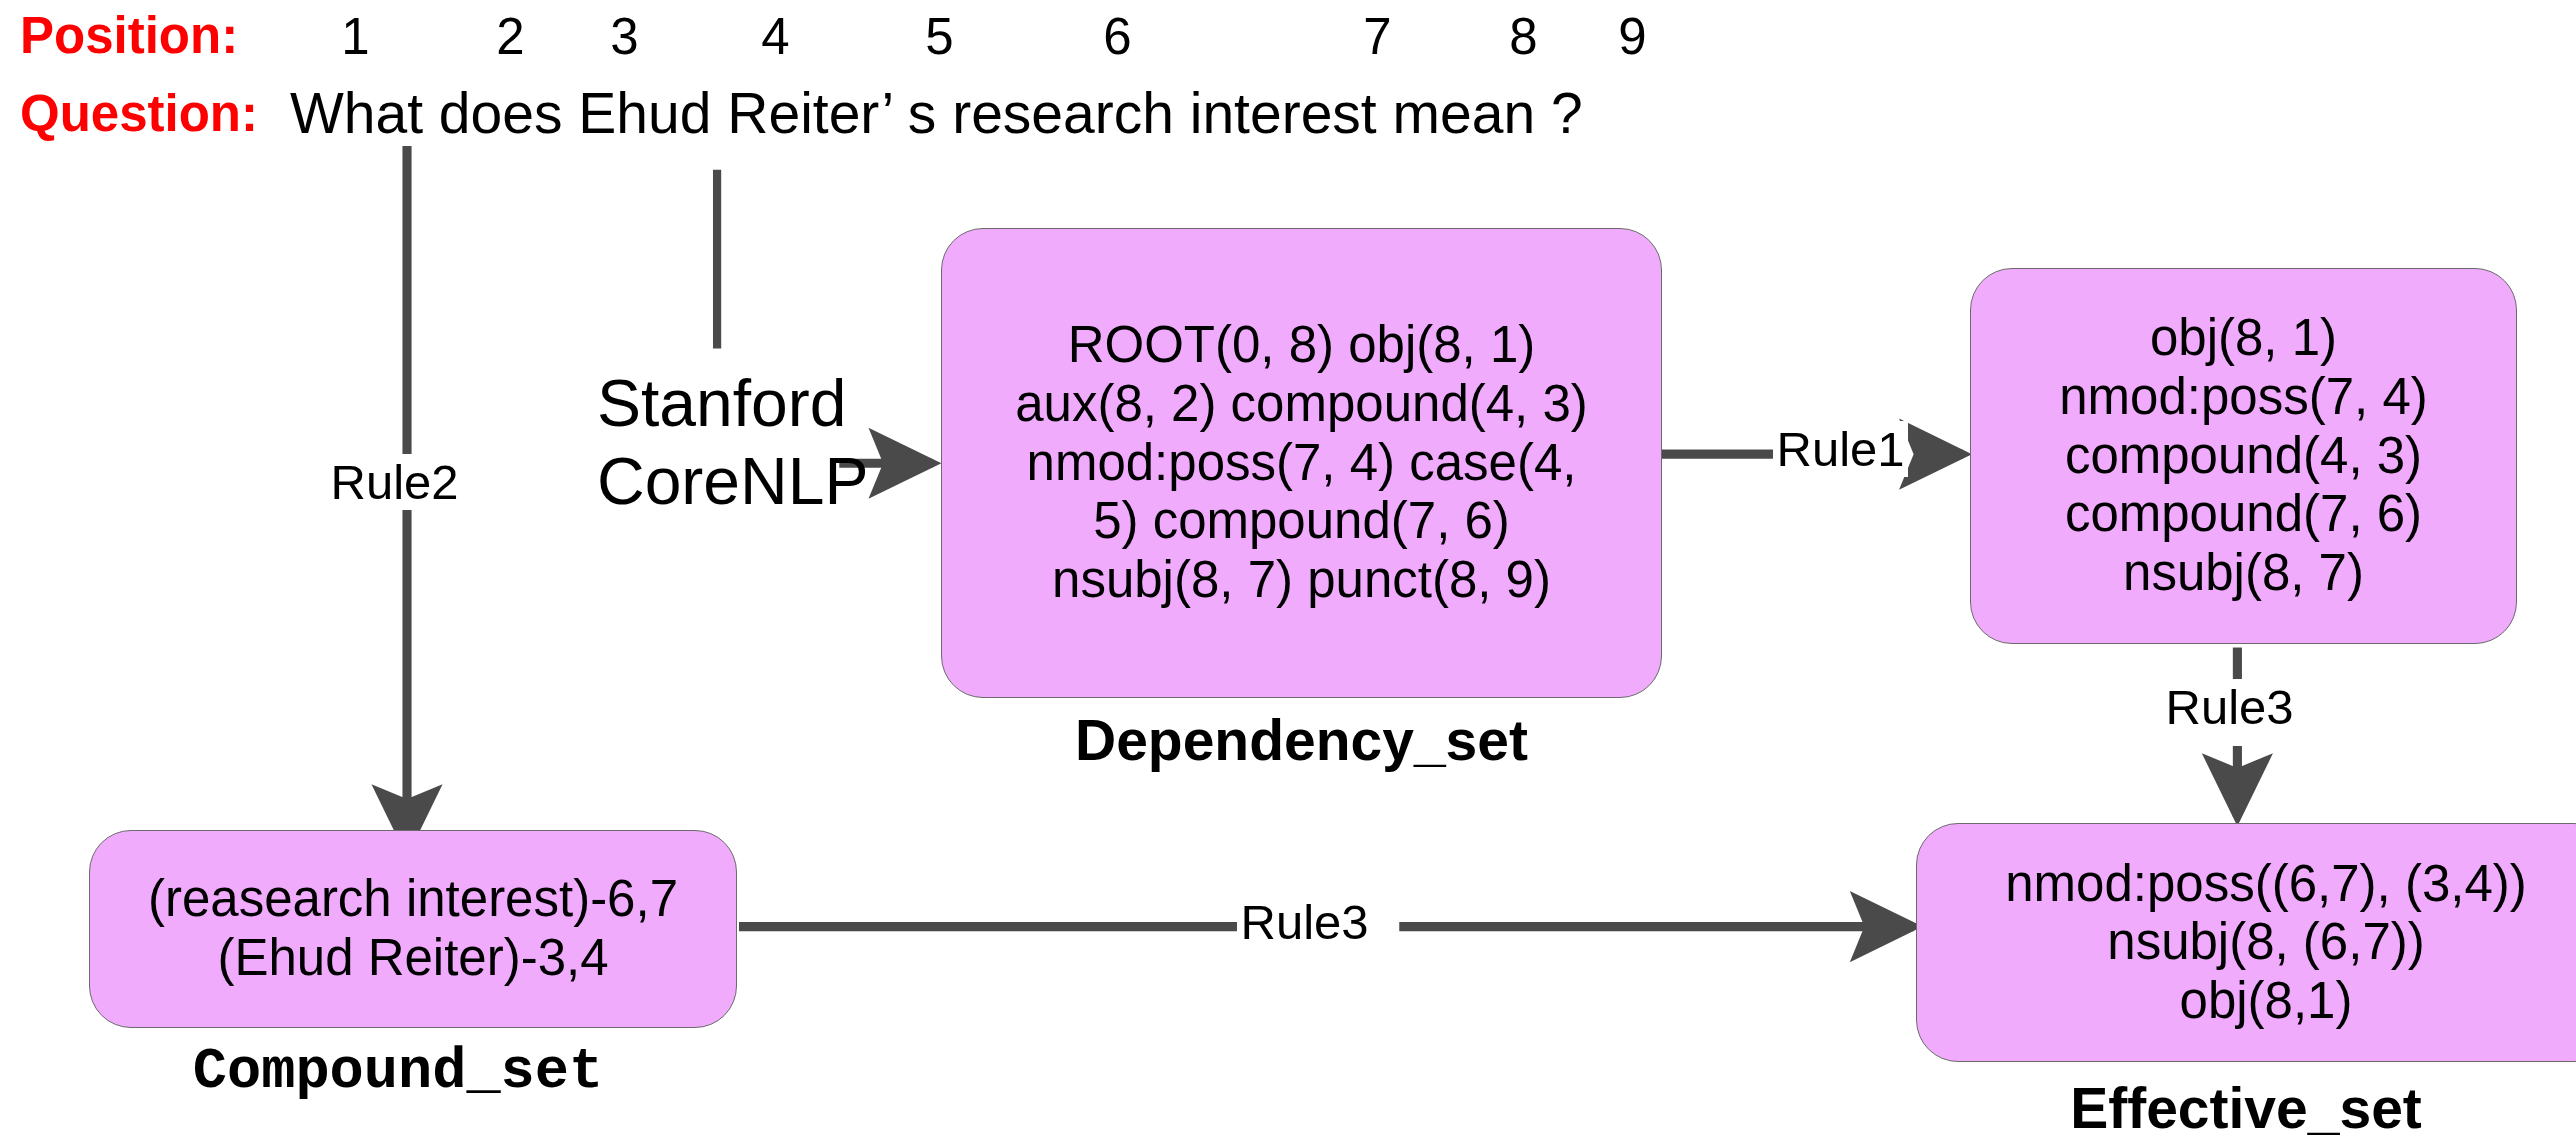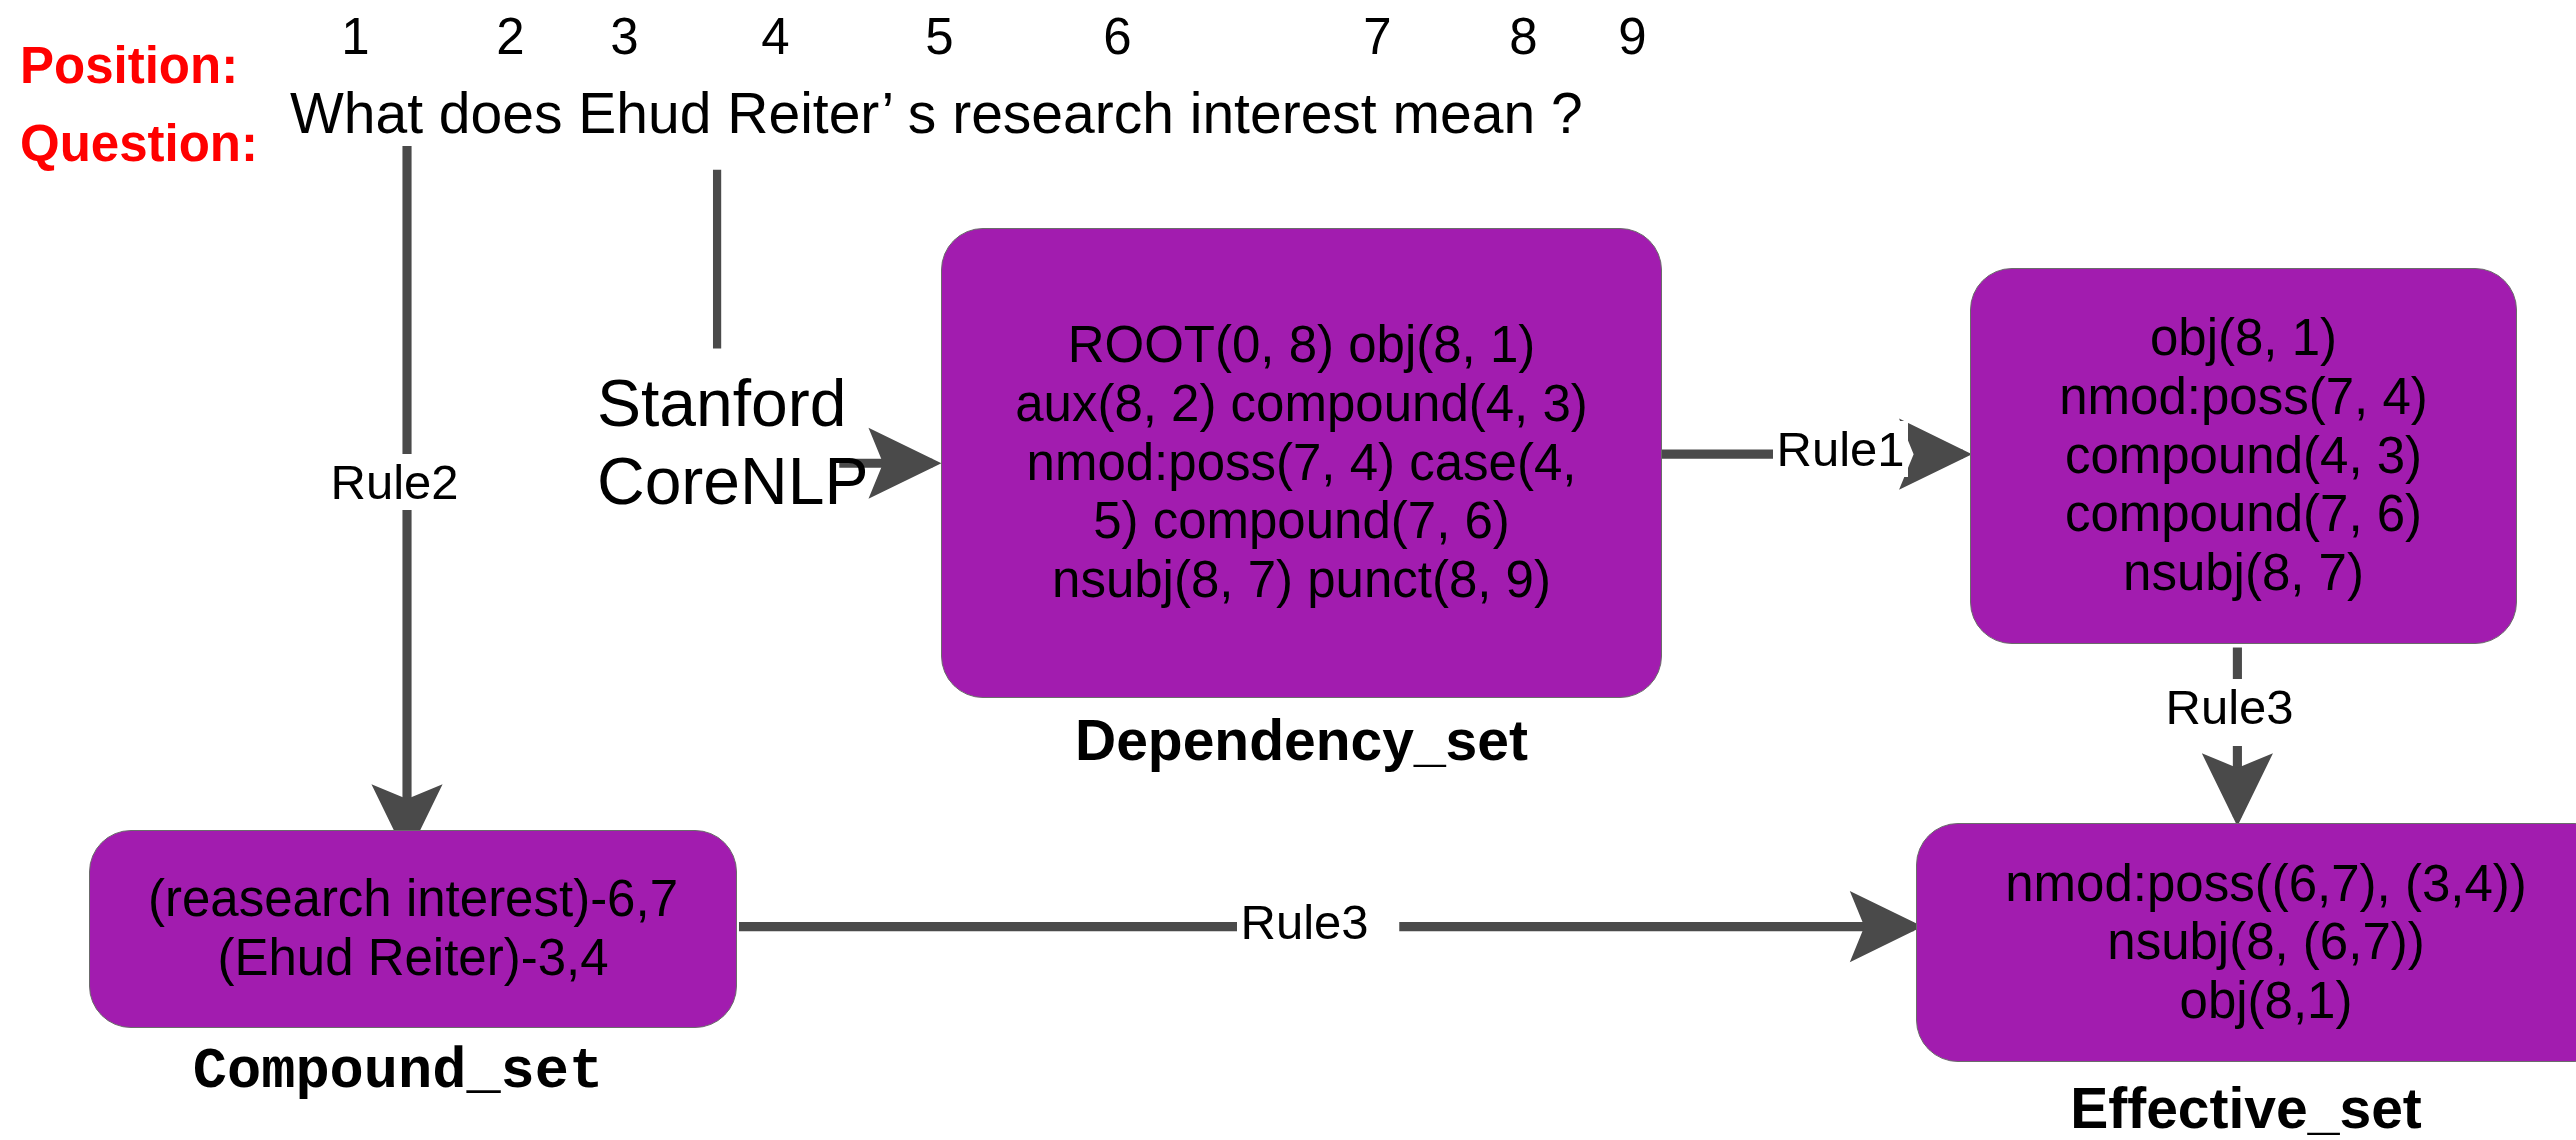--- a/index.html
+++ b/index.html
@@ -11,35 +11,34 @@
     color:#000000;
     overflow:hidden;
   }
   .abs{position:absolute;}
   .lbl-red{
     color:#ff0000;
     font-weight:bold;
     font-size:51px;
     letter-spacing:0px;
     white-space:nowrap;
-    margin-top:30px;
   }
   .posnum{
     font-size:51px;
     text-align:center;
     white-space:nowrap;
   }
   .qtext{
     font-size:57px;
     white-space:nowrap;
   }
   .box{
     border:1.8px solid #6b6b6b;
     border-radius:42px;
-    background:#a21caf;
+    background:#f0abfc;
     box-sizing:border-box;
     display:flex;
     flex-direction:column;
     align-items:center;
     justify-content:center;
   }
   .box .line{
     font-size:51px;
     line-height:1.15;
     text-align:center;

